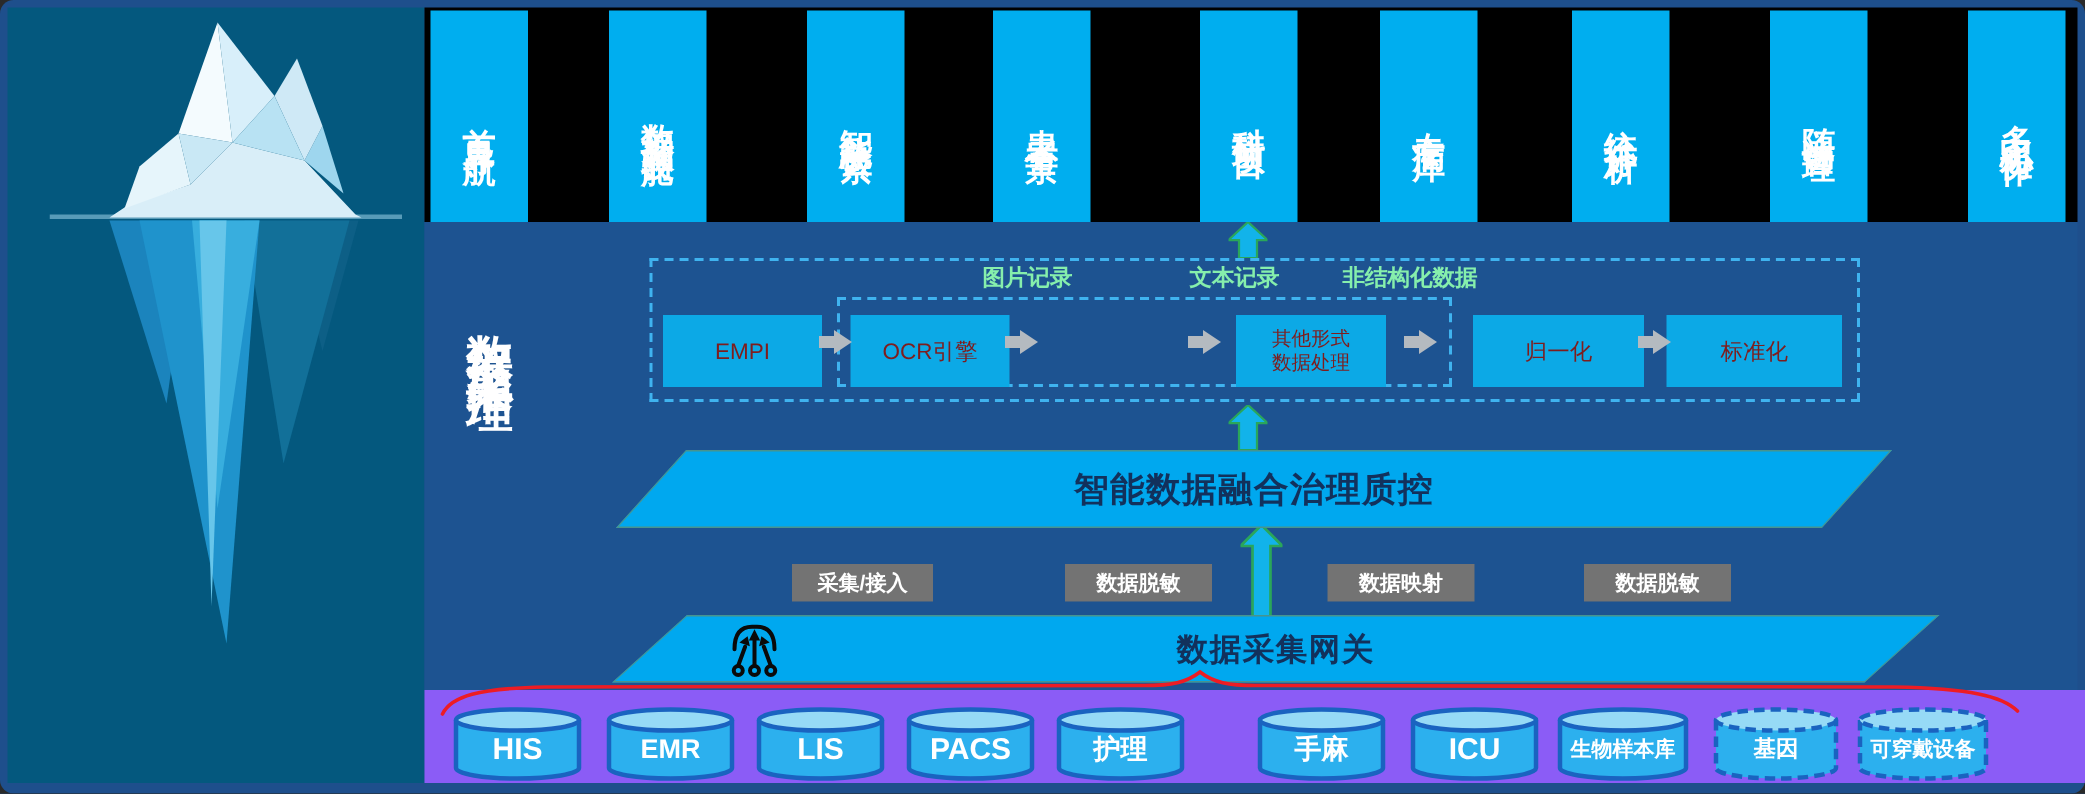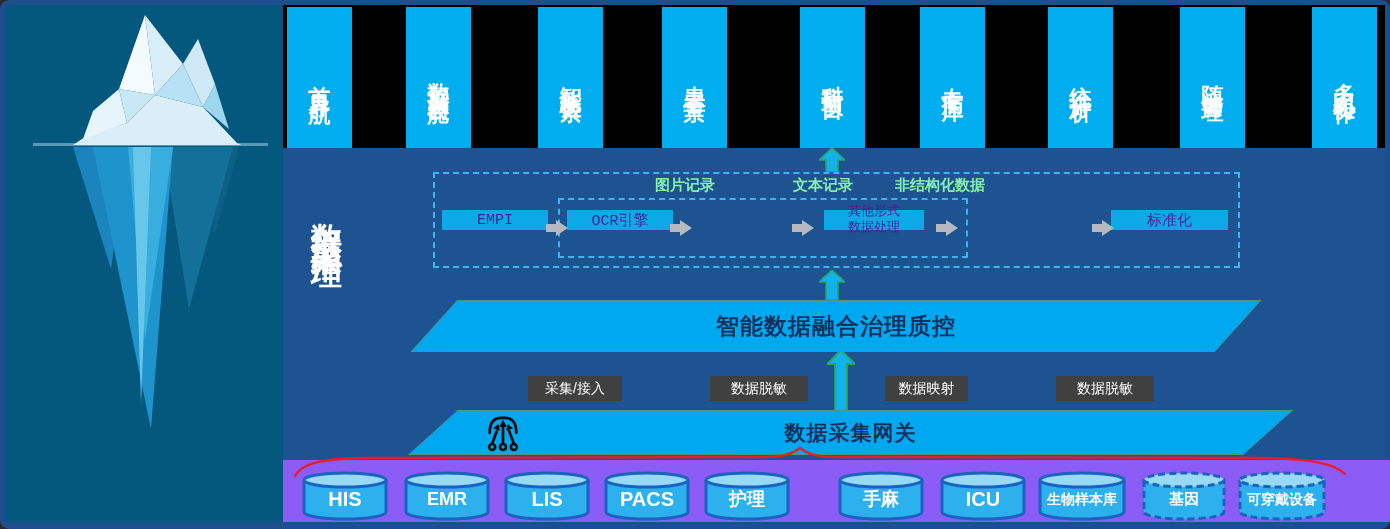--- a/index.html
+++ b/index.html
@@ -18,37 +18,37 @@
   
   .main{position:absolute;left:283px;top:148px;width:1102px;height:312px;background:#1D5391;}
   .side-title{position:absolute;left:22px;top:50px;writing-mode:vertical-rl;text-orientation:upright;color:#fff;font-size:31px;font-weight:600;letter-spacing:7px;}
 
   .dash-box{position:absolute;border:2px dashed #3FB3EF;}
   .outer-dash{left:150px;top:24px;width:807px;height:96px;}
   .inner-dash{left:275px;top:50px;width:410px;height:60px;}
 
   .pipe-label{position:absolute;top:28px;color:#86efac;font-size:15px;font-weight:bold;}
 
-  .pipe-box{position:absolute;top:62px;height:20px;background:#0CA9E6;color:#4c1d95;font-size:15px;display:flex;align-items:center;justify-content:center;text-align:center;font-family:Liberation Mono, monospace;}
+  .pipe-box{position:absolute;top:62px;height:48px;background:#0CA9E6;color:#7f1d1d;font-size:15px;display:flex;align-items:center;justify-content:center;text-align:center;}
   .pipe-box.two-line{white-space:pre-line;font-size:13px;line-height:1.2;}
 
   .gray-arrow{position:absolute;top:72px;width:22px;height:16px;}
   .gray-arrow::before{content:"";position:absolute;left:0;top:4px;width:10px;height:8px;background:#B4BAC0;}
   .gray-arrow::after{content:"";position:absolute;left:10px;top:0;width:0;height:0;border-top:8px solid transparent;border-bottom:8px solid transparent;border-left:12px solid #B4BAC0;}
 
   .up-arrow{position:absolute;}
 
   .para{position:absolute;background:#00A8EF;border:1px solid rgba(85,145,125,.85);}
   .para1{left:151px;top:152px;width:804px;height:52px;transform:skewX(-42deg);}
   .para2{left:150px;top:262px;width:835px;height:45px;transform:skewX(-48deg);}
   .para .ptxt{display:flex;align-items:center;justify-content:center;width:100%;height:100%;color:#12315C;font-weight:bold;}
   .para1 .ptxt{transform:skewX(42deg);font-size:23px;letter-spacing:1px;}
   .para2 .ptxt{transform:skewX(48deg);font-size:21px;letter-spacing:1px;}
 
-  .chip{position:absolute;top:228px;height:25px;background:#404040;color:#fff;font-size:14px;font-weight:normal;display:flex;align-items:center;justify-content:center;}
+  .chip{position:absolute;top:228px;height:25px;background:#737373;color:#fff;font-size:14px;font-weight:bold;display:flex;align-items:center;justify-content:center;}
 
   .gateway-icon{position:absolute;left:200px;top:264px;}
 
   
   .bottom-strip{position:absolute;left:283px;top:460px;width:1332px;height:62px;background:#8b5cf6;}
   .cyl{position:absolute;top:10px;}
   .cyl text{font-family:"Liberation Sans",sans-serif;font-weight:bold;}
 
   .red-brace{position:absolute;left:283px;top:442px;pointer-events:none;}
 </style>
@@ -117,20 +117,21 @@
     <div class="dash-box inner-dash"></div>
 
     <span class="pipe-label" style="left:372px">图片记录</span>
     <span class="pipe-label" style="left:510px">文本记录</span>
     <span class="pipe-label" style="left:612px">非结构化数据</span>
 
     <div class="pipe-box" style="left:159px;width:106px">EMPI</div>
     <div class="pipe-box" style="left:284px;width:106px">OCR引擎</div>
     <div class="pipe-box two-line" style="left:541px;width:100px">其他形式
 数据处理</div>
+    <div class="pipe-box" style="left:699px;width:114px">归一化</div>
     <div class="pipe-box" style="left:828px;width:117px">标准化</div>
 
     <span class="gray-arrow" style="left:263px"></span>
     <span class="gray-arrow" style="left:387px"></span>
     <span class="gray-arrow" style="left:509px"></span>
     <span class="gray-arrow" style="left:653px"></span>
     <span class="gray-arrow" style="left:809px"></span>
 
     <svg class="up-arrow" style="left:536px;top:0" width="26" height="24" viewBox="0 0 26 24">
       <polygon points="13,0 26,12 19,12 19,24 7,24 7,12 0,12" fill="#12B3EA" stroke="#2AA65A" stroke-width="1.5"></polygon>
@@ -141,21 +142,21 @@
     <svg class="up-arrow" style="left:544px;top:202px" width="28" height="62" viewBox="0 0 28 62">
       <polygon points="14,0 28,14 20,14 20,62 8,62 8,14 0,14" fill="#12B3EA" stroke="#2AA65A" stroke-width="1.8"></polygon>
     </svg>
 
     <div class="para para1">
       <div class="ptxt">智能数据融合治理质控</div>
     </div>
 
     <div class="chip" style="left:245px;width:94px">采集/接入</div>
     <div class="chip" style="left:427px;width:98px">数据脱敏</div>
-    <div class="chip" style="left:602px;width:83px">数据映射</div>
+    <div class="chip" style="left:602px;width:98px">数据映射</div>
     <div class="chip" style="left:773px;width:98px">数据脱敏</div>
 
     <div class="para para2">
       <div class="ptxt">数据采集网关</div>
     </div>
     <svg class="gateway-icon" width="40" height="40" viewBox="0 0 48 46">
       <g stroke="#0A0A0A" stroke-width="3.2" fill="none" stroke-linecap="round">
         <path d="M8 24 Q8 6 22 6 L26 6 Q40 6 40 24"></path>
         <path d="M24 36 L24 14"></path>
         <path d="M11 37 L16.5 22"></path>

